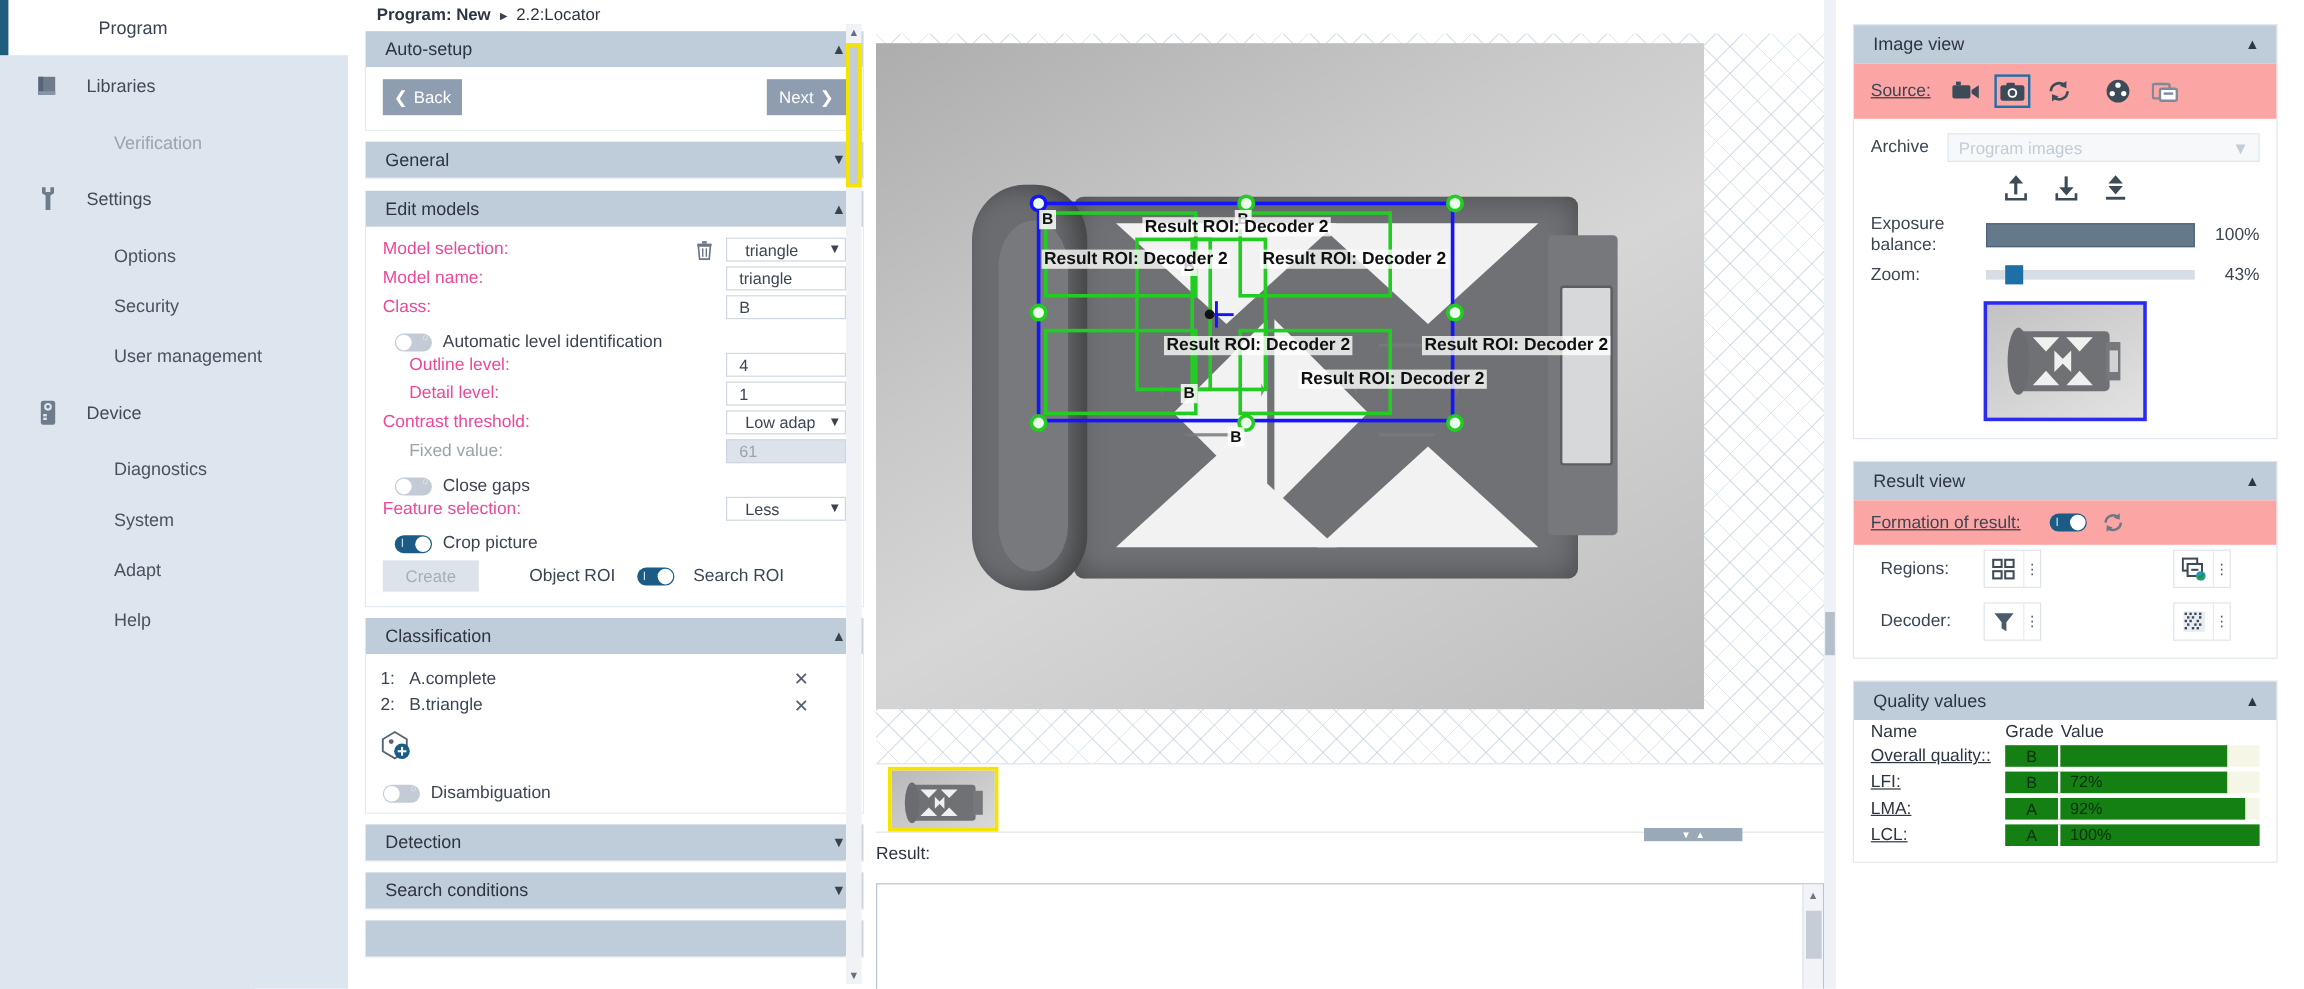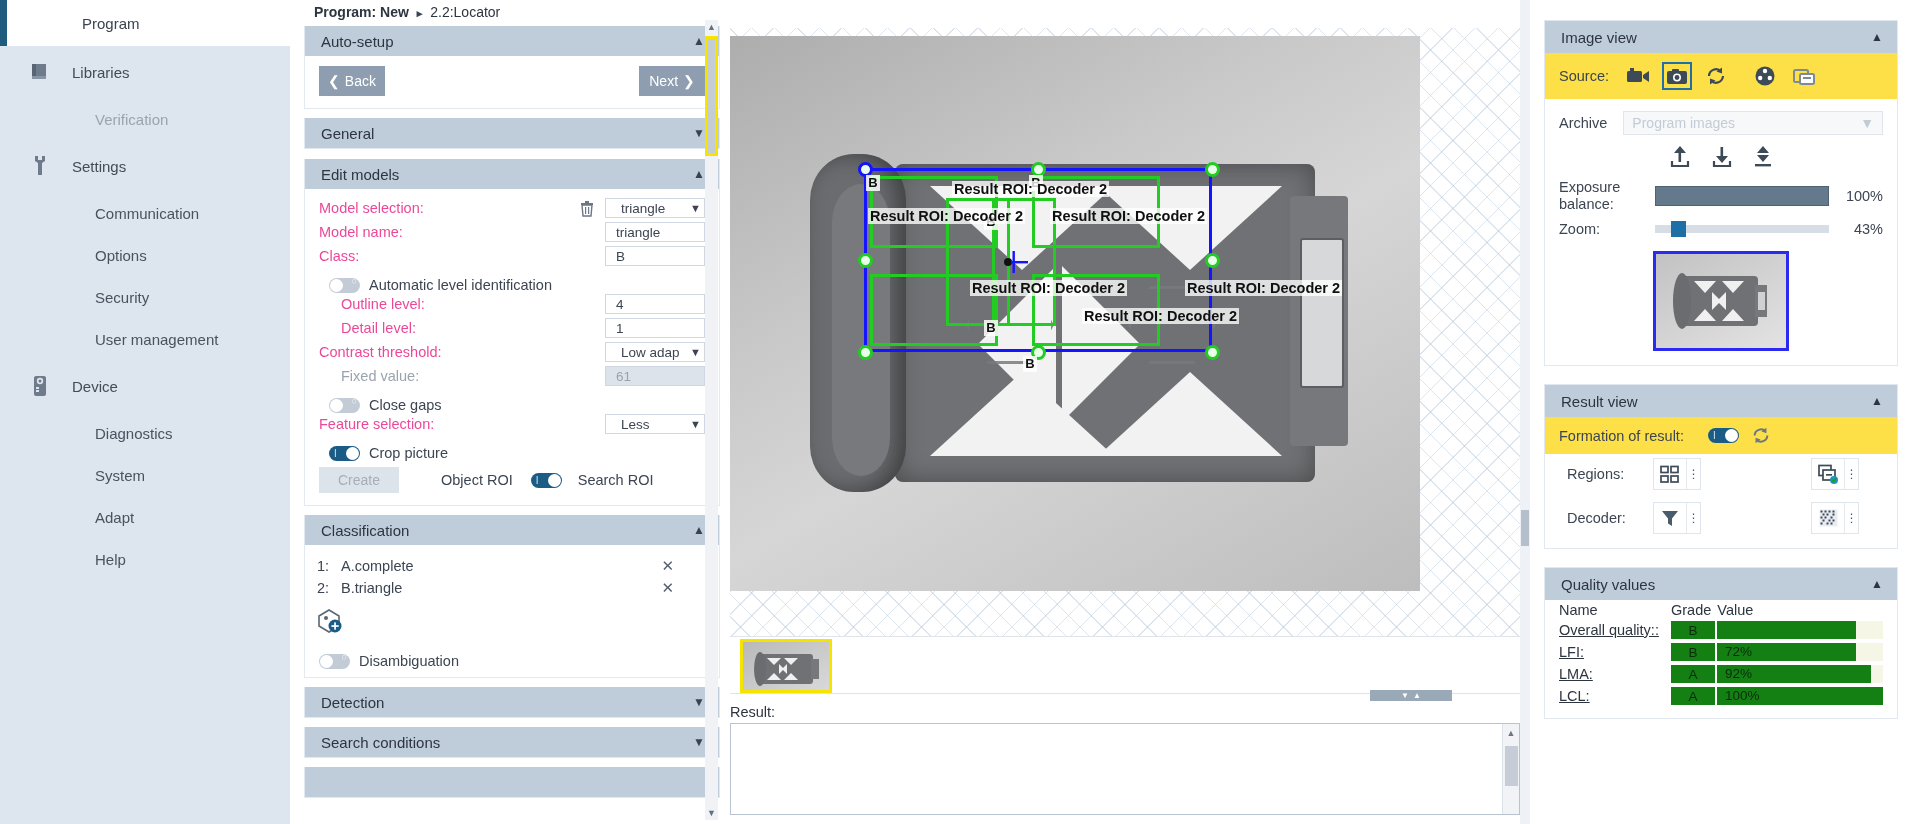--- a/index.html
+++ b/index.html
@@ -195,21 +195,21 @@
     position: absolute; left: 10px; top: 2px; width: 92px; height: 54px;
     border: 3px solid #f5e400; background: linear-gradient(150deg,#b9b9b9,#d9d9d9);
     overflow: hidden;
   }
   .thumb .mini { position:absolute; left:8px; top:8px; width:76px; height:38px; }
   .strip-splitter {
     position:absolute; right: 78px; bottom: 123px; width: 82px; height: 11px; background: #9aa9b8;
     display:flex; align-items:center; justify-content:center; gap: 4px; color:#fff; font-size: 8px;
   }
   .result-wrap { position: absolute; left: 10px; bottom: 0px; right: 10px; height: 120px; }
-  .result-label { font-size: 14.5px; color: #2d3540; margin-bottom: 3px; }
+  .result-label { font-size: 14.5px; color: #2d3540; margin-bottom: 16px; }
   .result-box {
     position: relative; height: 92px; border: 1px solid #b9c3cf; background: #fff; overflow: hidden;
   }
   .result-box .lines { padding: 4px 8px; font-size: 14.5px; color: #2b333d; line-height: 19px; }
   .rb-scroll { position:absolute; right:0; top:0; width: 17px; height: 100%; background: #f1f3f6; border-left: 1px solid #dde2e8; }
   .rb-scroll .up { text-align:center; font-size: 9px; color:#6b7784; padding-top: 4px; }
   .rb-scroll .th { position:absolute; top: 22px; left: 2px; width: 13px; height: 40px; background: #c6cdd6; }
 
   
   .vdivider {
@@ -224,21 +224,21 @@
     width: 390px; flex: 0 0 390px; height: 824px; background: #fff;
     padding: 20px 22px 0 14px; position: relative;
   }
   .rpanel { border: 1px solid #e2e8ef; margin-bottom: 18px; background: #fff; }
   .rpanel-head {
     background: #bfcdda; height: 32px; display:flex; align-items:center; justify-content: space-between;
     padding: 0 14px 0 16px; font-size: 15px; color: #2d3540;
   }
   .rpanel-head .chev { font-size: 12px; }
   .rrow { display:flex; align-items:center; padding: 9px 14px; }
-  .rrow.tint { background: #fde047; }
+  .rrow.tint { background: #fca5a5; text-decoration: underline; }
   .rlabel { font-size: 14.5px; color: #3c4552; }
   .src-icons { display:flex; align-items:center; gap: 9px; margin-left: 14px; }
   .iconbtn { width: 30px; height: 28px; display:flex; align-items:center; justify-content:center; cursor:pointer; }
   .iconbtn.selected { border: 2px solid #1f6fa8; }
   .archive-row { display:flex; align-items:center; padding: 6px 14px; gap: 16px; }
   .archive-sel {
     flex: 1; height: 24px; border: 1px solid #e0e6ec; background: #f6f8fa; color: #c3ccd5;
     display:flex; align-items:center; justify-content: space-between; padding: 0 8px; font-size: 14px;
   }
   .arrow-row { display:flex; justify-content:center; gap: 16px; padding: 4px 0 8px 0; }
@@ -307,23 +307,20 @@
     </div>
 
     <div class="nav-group">
       <span class="gicon">
         <svg width="22" height="24" viewBox="0 0 22 24">
           <path d="M6 2 L6 7 L9 9 L9 21 L13 21 L13 9 L16 7 L16 2 L13 2 L13 6 L9 6 L9 2 Z" fill="#6e7b8b"></path>
         </svg>
       </span>
       <span class="glabel">Settings</span>
     </div>
-    <div class="nav-sub">
-      <span>Communication</span>
-      </div>
     <div class="nav-sub">
       <span>Options</span>
       </div>
     <div class="nav-sub">
       <span>Security</span>
       </div>
     <div class="nav-sub">
       <span>User management</span>
       </div>
 

